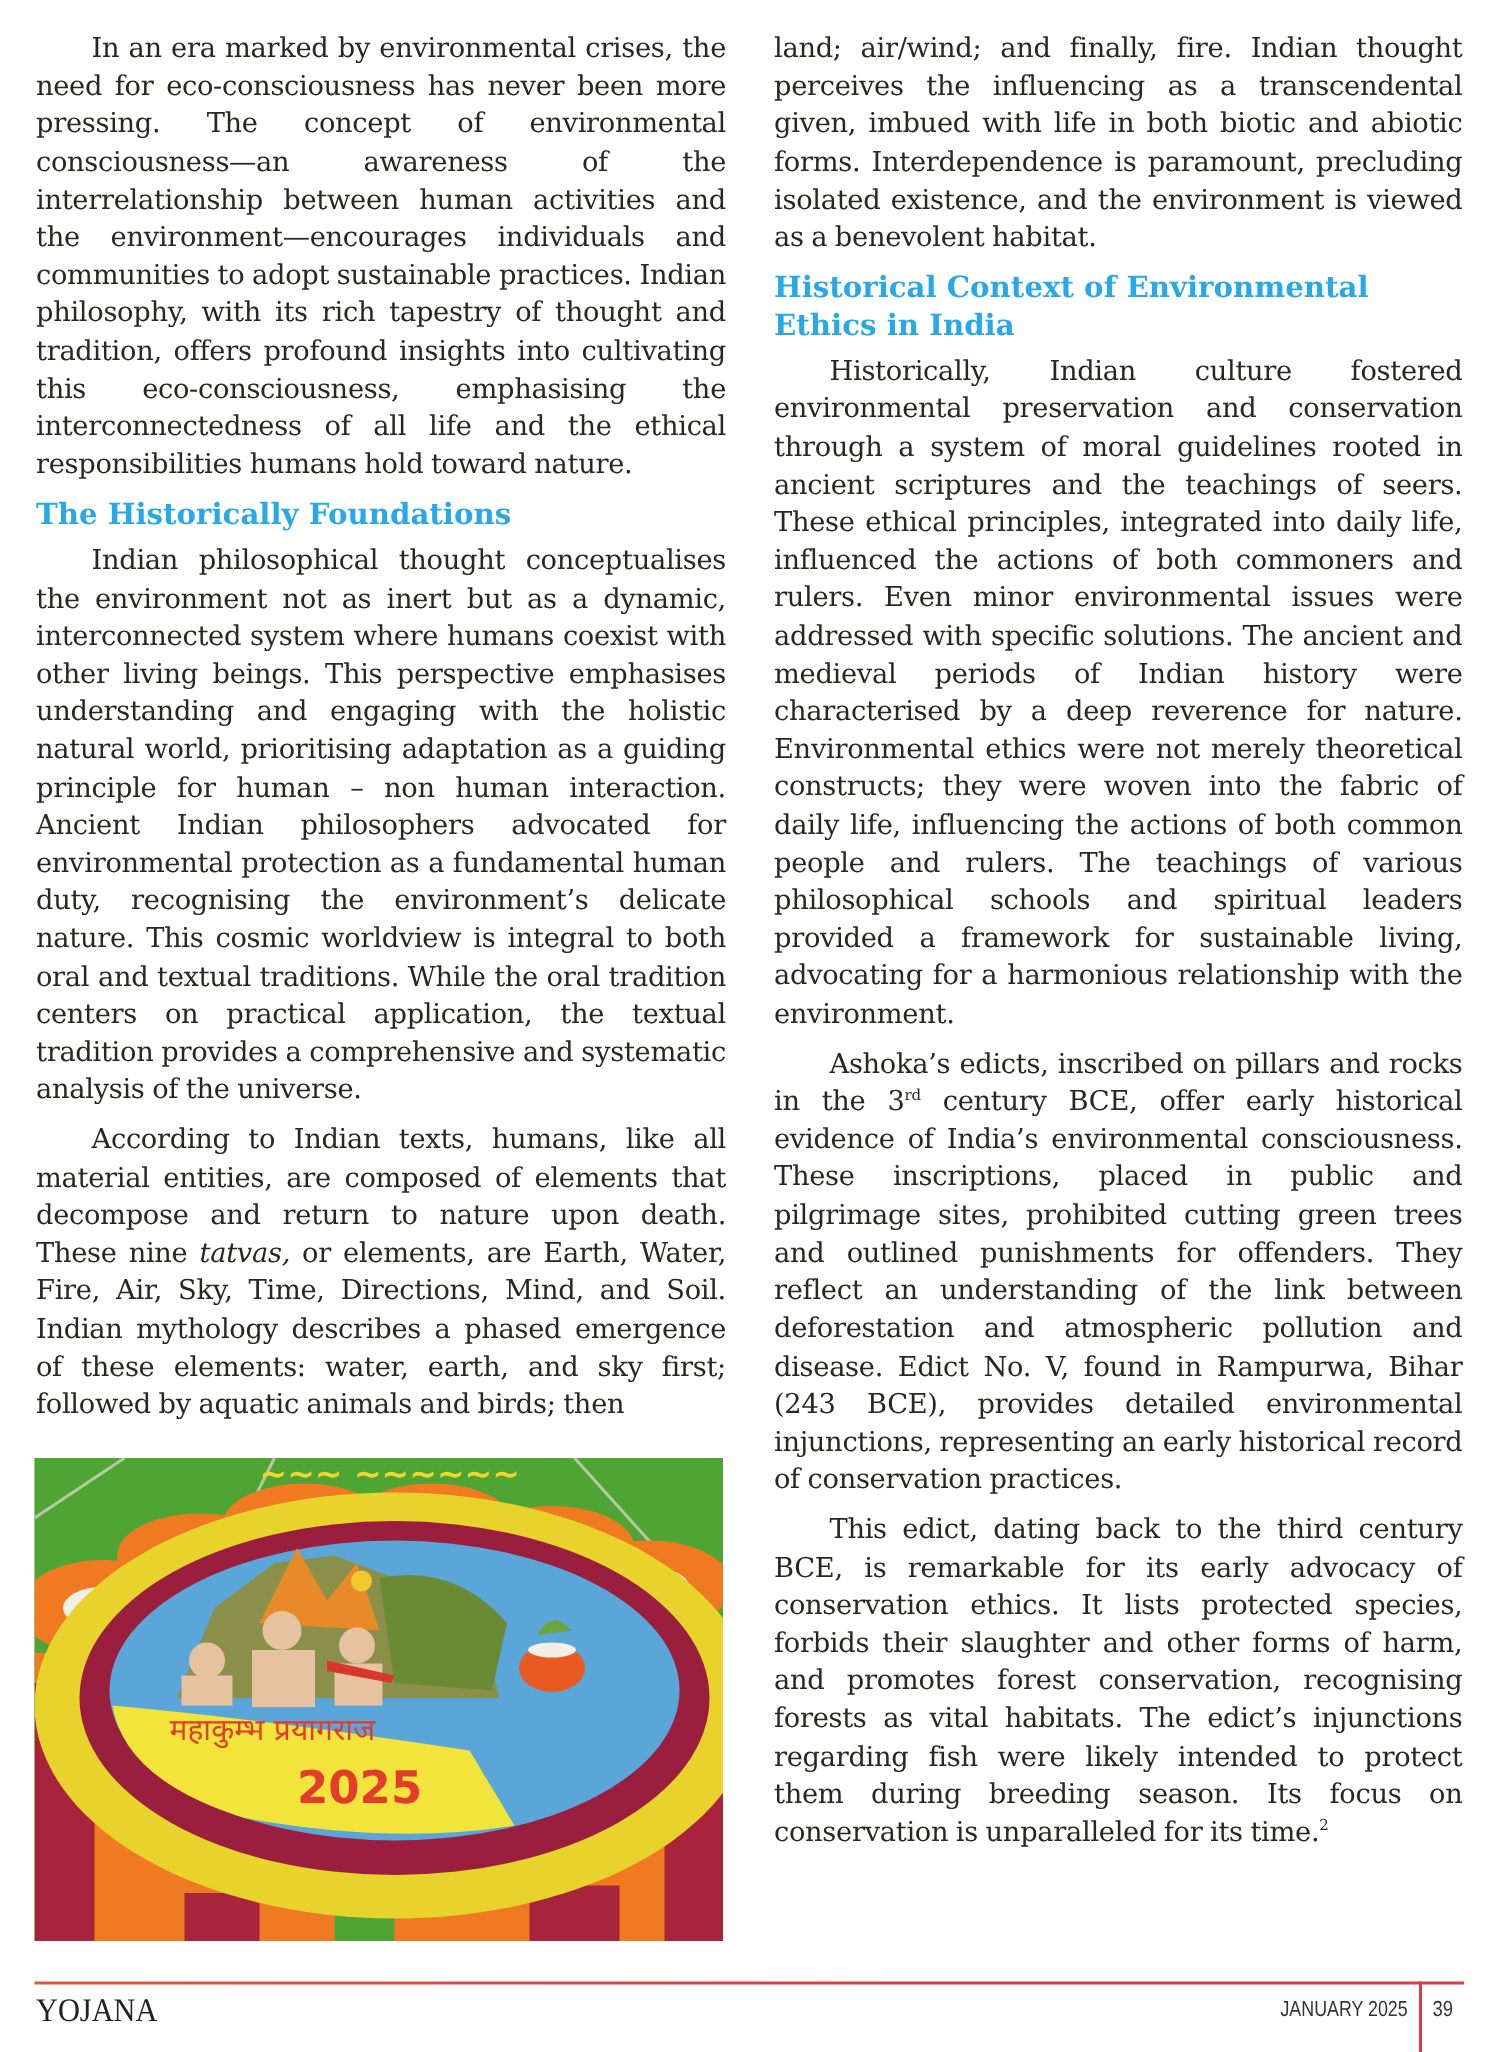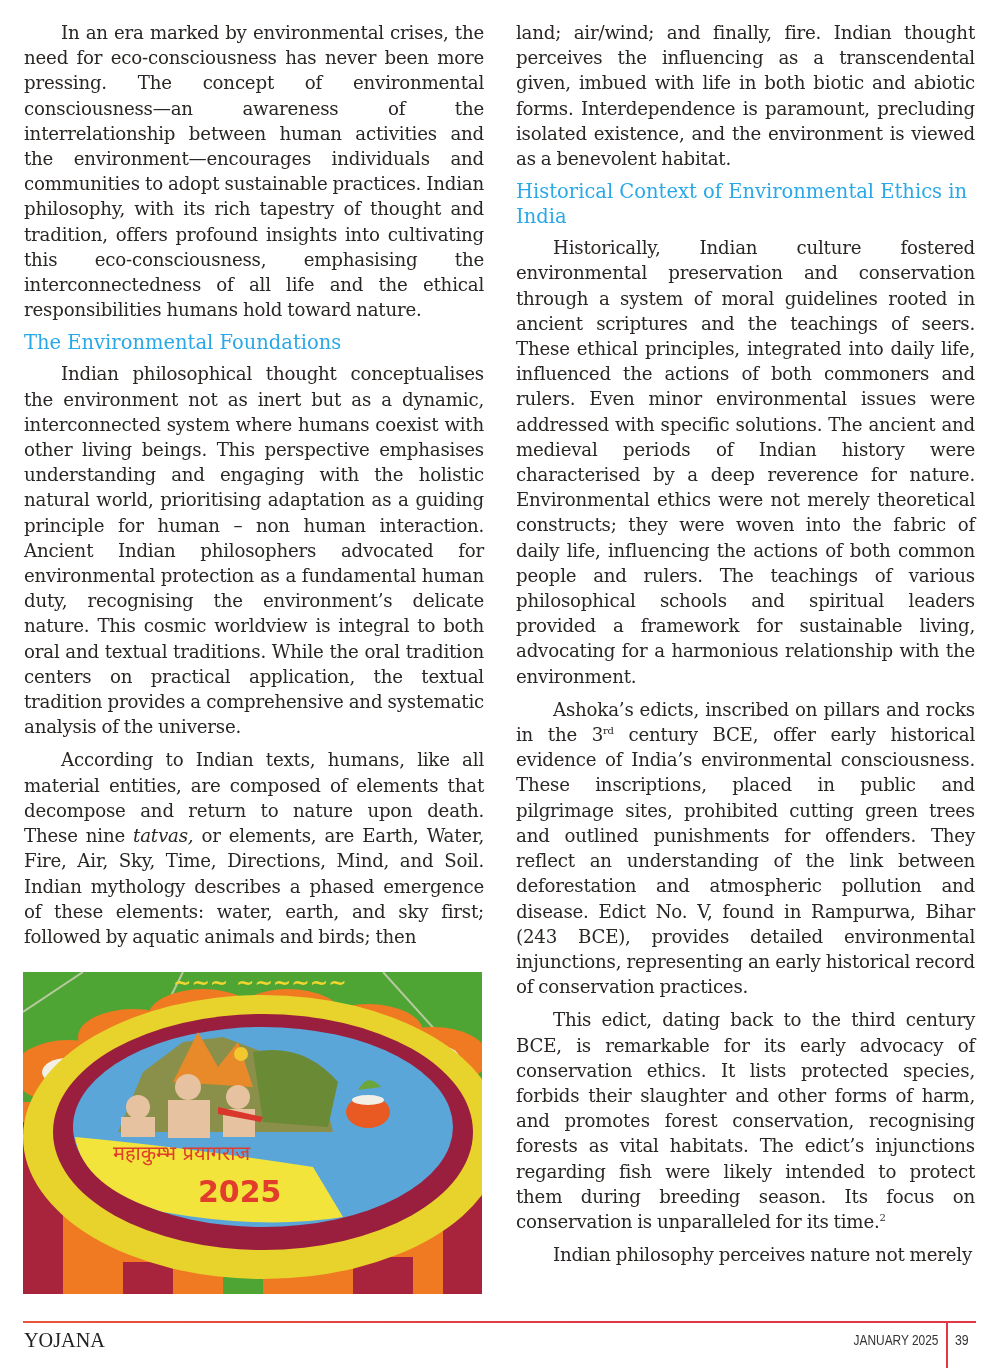--- a/index.html
+++ b/index.html
@@ -18,21 +18,21 @@
     line-height:25.2px;
     text-align:justify;
     text-indent:37px;
     letter-spacing:-0.2px;
     word-spacing:-0.5px;
   }
   p.body.noindent { text-indent:0; }
   h2.head {
     margin:4px 0 6px 0;
     font-family: "Liberation Sans", "DejaVu Sans", sans-serif;
-    font-weight:normal;
+    font-weight:bold;
     font-size:19.5px;
     line-height:25px;
     color:#29a8e8;
     font-family:"DejaVu Serif", serif;
   }
   sup { font-size:10px; line-height:0; vertical-align:7px; }
   em { }
 
   
   .photo {
@@ -63,21 +63,21 @@
     position:absolute; left:955px; top:1332px;
     font-family:"Liberation Sans", "DejaVu Sans", sans-serif;
     font-size:14.5px; color:#333; transform:scaleX(0.85); transform-origin:left;
   }
 </style>
 </head>
 <body>
 
 <div class="col col-left">
   <p class="body">In an era marked by environmental crises, the need for eco-consciousness has never been more pressing. The concept of environmental consciousness—an awareness of the interrelationship between human activities and the environment—encourages individuals and communities to adopt sustainable practices. Indian philosophy, with its rich tapestry of thought and tradition, offers profound insights into cultivating this eco-consciousness, emphasising the interconnectedness of all life and the ethical responsibilities humans hold toward nature.</p>
-  <h2 class="head">The Environmental Foundations</h2>
+  <h2 class="head">The Historically Foundations</h2>
   <p class="body">Indian philosophical thought conceptualises the environment not as inert but as a dynamic, interconnected system where humans coexist with other living beings. This perspective emphasises understanding and engaging with the holistic natural world, prioritising adaptation as a guiding principle for human – non human interaction. Ancient Indian philosophers advocated for environmental protection as a fundamental human duty, recognising the environment’s delicate nature. This cosmic worldview is integral to both oral and textual traditions. While the oral tradition centers on practical application, the textual tradition provides a comprehensive and systematic analysis of the universe.</p>
   <p class="body"><span>According to Indian texts, humans, like all material entities, are composed of elements that decompose and return to nature upon death. These nine </span><em>tatvas,</em><span> or elements, are Earth, Water, Fire, Air, Sky, Time, Directions, Mind, and Soil. Indian mythology describes a phased emergence of these elements: water, earth, and sky first; followed by aquatic animals and birds; then</span></p>
 </div>
 
 <div class="photo">
   <svg width="459" height="322" viewBox="0 0 459 322" xmlns="http://www.w3.org/2000/svg">
     <rect width="459" height="322" fill="#4ea534"></rect>
 
     <line x1="0" y1="40" x2="60" y2="0" stroke="#b8c9a0" stroke-width="2"></line>
     <line x1="140" y1="40" x2="160" y2="0" stroke="#b8c9a0" stroke-width="2"></line>
@@ -140,20 +140,19 @@
     <text x="175" y="230" font-family="DejaVu Sans, sans-serif" font-size="30" font-weight="bold" fill="#e23c2c">2025</text>
   </svg>
 </div>
 
 <div class="col col-right">
   <p class="body noindent">land; air/wind; and finally, fire. Indian thought perceives the influencing as a transcendental given, imbued with life in both biotic and abiotic forms. Interdependence is paramount, precluding isolated existence, and the environment is viewed as a benevolent habitat.</p>
   <h2 class="head">Historical Context of Environmental Ethics in India</h2>
   <p class="body">Historically, Indian culture fostered environmental preservation and conservation through a system of moral guidelines rooted in ancient scriptures and the teachings of seers. These ethical principles, integrated into daily life, influenced the actions of both commoners and rulers. Even minor environmental issues were addressed with specific solutions. The ancient and medieval periods of Indian history were characterised by a deep reverence for nature. Environmental ethics were not merely theoretical constructs; they were woven into the fabric of daily life, influencing the actions of both common people and rulers. The teachings of various philosophical schools and spiritual leaders provided a framework for sustainable living, advocating for a harmonious relationship with the environment.</p>
   <p class="body"><span>Ashoka’s edicts, inscribed on pillars and rocks in the 3</span><sup>rd</sup><span> century BCE, offer early historical evidence of India’s environmental consciousness. These inscriptions, placed in public and pilgrimage sites, prohibited cutting green trees and outlined punishments for offenders. They reflect an understanding of the link between deforestation and atmospheric pollution and disease. Edict No. V, found in Rampurwa, Bihar (243 BCE), provides detailed environmental injunctions, representing an early historical record of conservation practices.</span></p>
   <p class="body"><span>This edict, dating back to the third century BCE, is remarkable for its early advocacy of conservation ethics. It lists protected species, forbids their slaughter and other forms of harm, and promotes forest conservation, recognising forests as vital habitats. The edict’s injunctions regarding fish were likely intended to protect them during breeding season. Its focus on conservation is unparalleled for its time.</span><sup>2</sup></p>
-  <p class="body">Indian philosophy perceives nature not merely</p>
 </div>
 
 <div class="footer-rule"></div>
 <div class="footer-vrule"></div>
 <div class="footer-brand">YOJANA</div>
 <div class="footer-date">JANUARY 2025</div>
 <div class="footer-page">39</div>
 
 </body></html>

